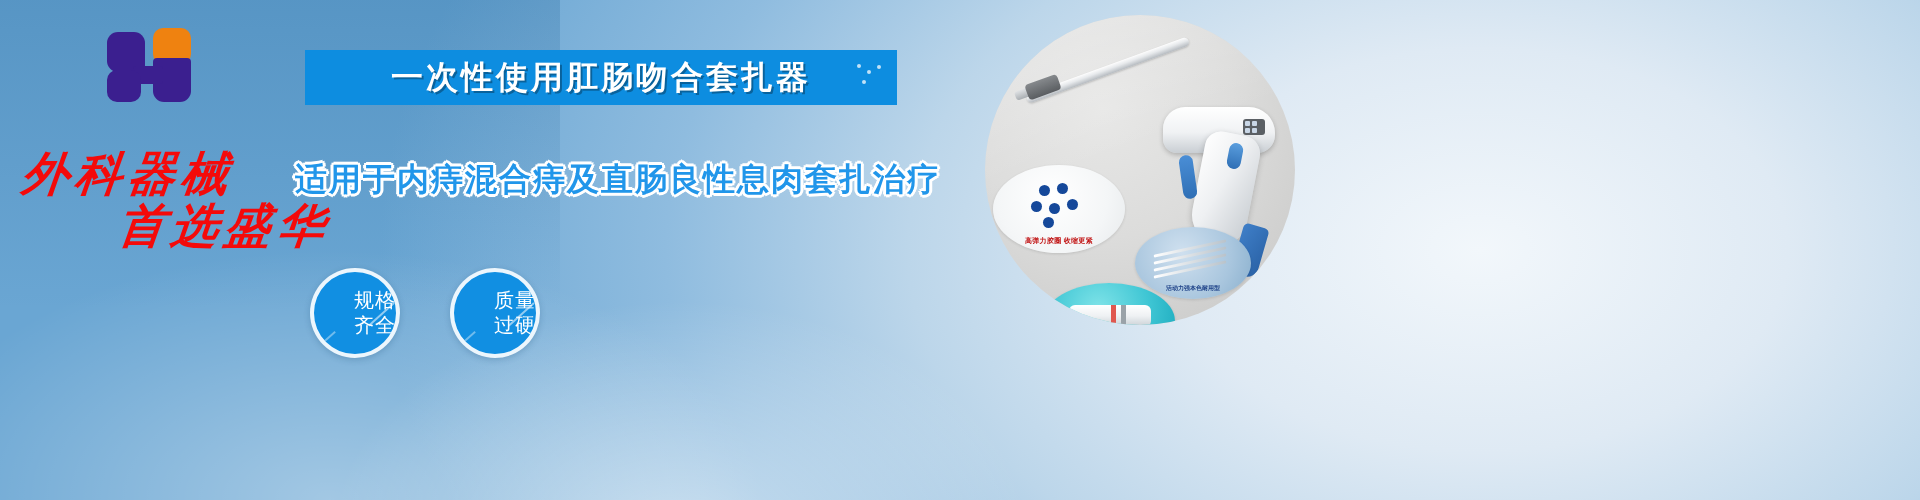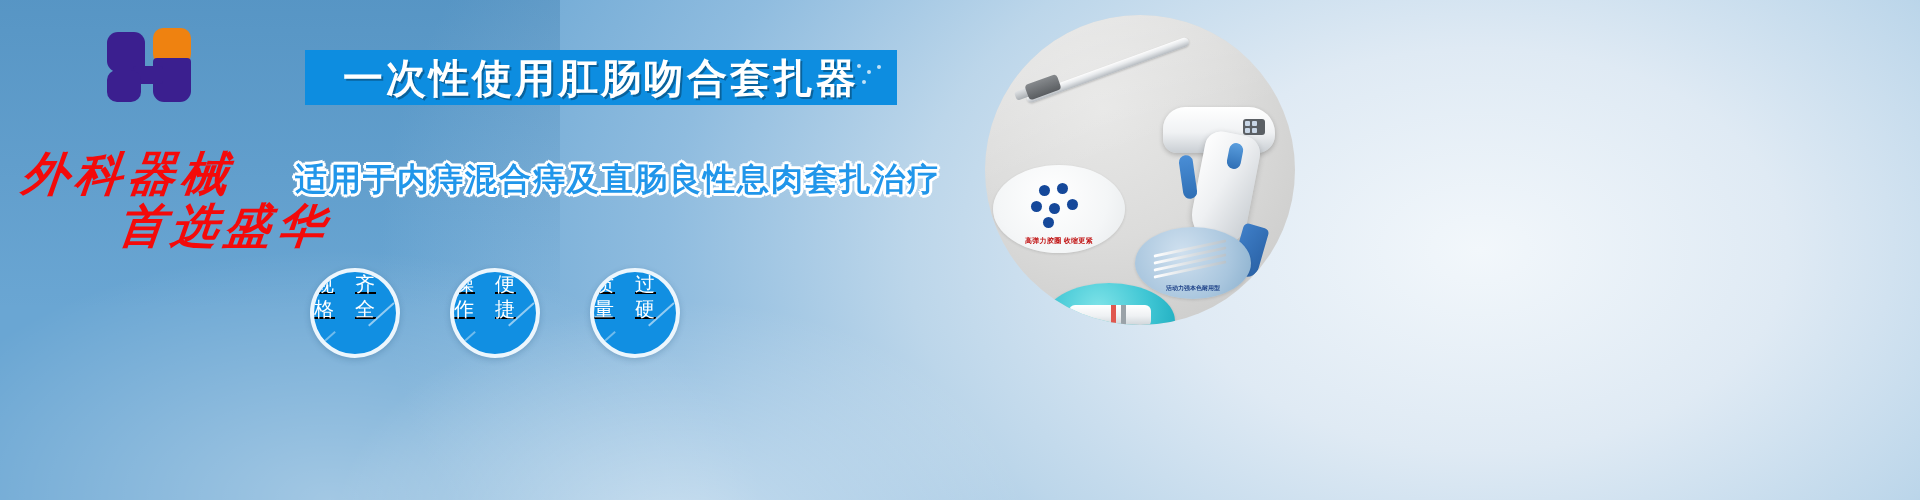--- a/index.html
+++ b/index.html
@@ -50,21 +50,21 @@
   .callig .l2 { font-size:47px; letter-spacing:6px; line-height:1.06; margin-left:96px;
                 transform:skewX(-6deg); margin-top:2px; }
 
   
   .title-band {
     position:absolute; left:305px; top:50px; width:592px; height:55px;
     background:#0d8de0;
   }
   .title-band .txt {
     position:absolute; left:0; right:0; top:50%; transform:translateY(-50%);
-    text-align:center; color:#ffffff; font-size:40px; font-weight:700;
+    text-align:center; color:#ffffff; font-size:32px; font-weight:700;
     letter-spacing:3px; white-space:nowrap;
     text-shadow:2px 2px 0 rgba(0,0,0,.30);
     font-family:"Liberation Sans", sans-serif;
   }
   .band-dots { position:absolute; right:14px; top:14px; width:26px; height:26px; pointer-events:none; }
   .band-dots i { position:absolute; width:4px; height:4px; background:rgba(255,255,255,.75); border-radius:50%; }
   .band-dots i:nth-child(1){ left:0; top:0; }
   .band-dots i:nth-child(2){ left:10px; top:6px; }
   .band-dots i:nth-child(3){ left:20px; top:1px; }
   .band-dots i:nth-child(4){ left:5px; top:16px; }
@@ -77,23 +77,22 @@
       -2px -2px 0 #fff,  2px -2px 0 #fff, -2px 2px 0 #fff, 2px 2px 0 #fff,
       -3px 0 0 #fff, 3px 0 0 #fff, 0 -3px 0 #fff, 0 3px 0 #fff;
   }
 
   
   .badges { position:absolute; left:310px; top:268px; width:530px; height:90px; }
   .badge {
     position:absolute; top:0; width:90px; height:90px; border-radius:50%;
     background:#118fe2; border:4px solid rgba(255,255,255,.92);
     box-shadow:0 2px 6px rgba(20,70,110,.22);
-    display:flex; flex-direction:row; align-items:flex-start; justify-content:center;
+    display:flex; flex-direction:column; align-items:flex-end; justify-content:center;
     overflow:hidden;
-    text-decoration:underline;
   }
   .badge:nth-child(1){ left:0px; }
   .badge:nth-child(2){ left:140px; }
   .badge:nth-child(3){ left:280px; }
   .badge:nth-child(4){ left:420px; }
   .badge .bl { color:#fff; font-size:20px; font-weight:400; line-height:1.24; letter-spacing:1px; }
   .badge::before{
     content:""; position:absolute; width:34px; height:2px; background:rgba(255,255,255,.55);
     top:30px; right:2px; transform:rotate(-42deg); transform-origin:right center;
   }
@@ -246,24 +245,20 @@
 </div>
 
 <div class="subtitle">适用于内痔混合痔及直肠良性息肉套扎治疗</div>
 
 <div class="badges">
   <div class="badge">
     <span class="bl">规格</span>
     <span class="bl">齐全</span>
   </div>
   <div class="badge">
-    <span class="bl">操作</span>
-    <span class="bl">便捷</span>
-  </div>
-  <div class="badge">
     <span class="bl">质量</span>
     <span class="bl">过硬</span>
   </div>
 </div>
 
 <div class="photo">
   <span class="gun-barrel"></span>
   <span class="gun-tip2"></span>
   <span class="gun-tip"></span>
   <span class="gun-head"></span>

